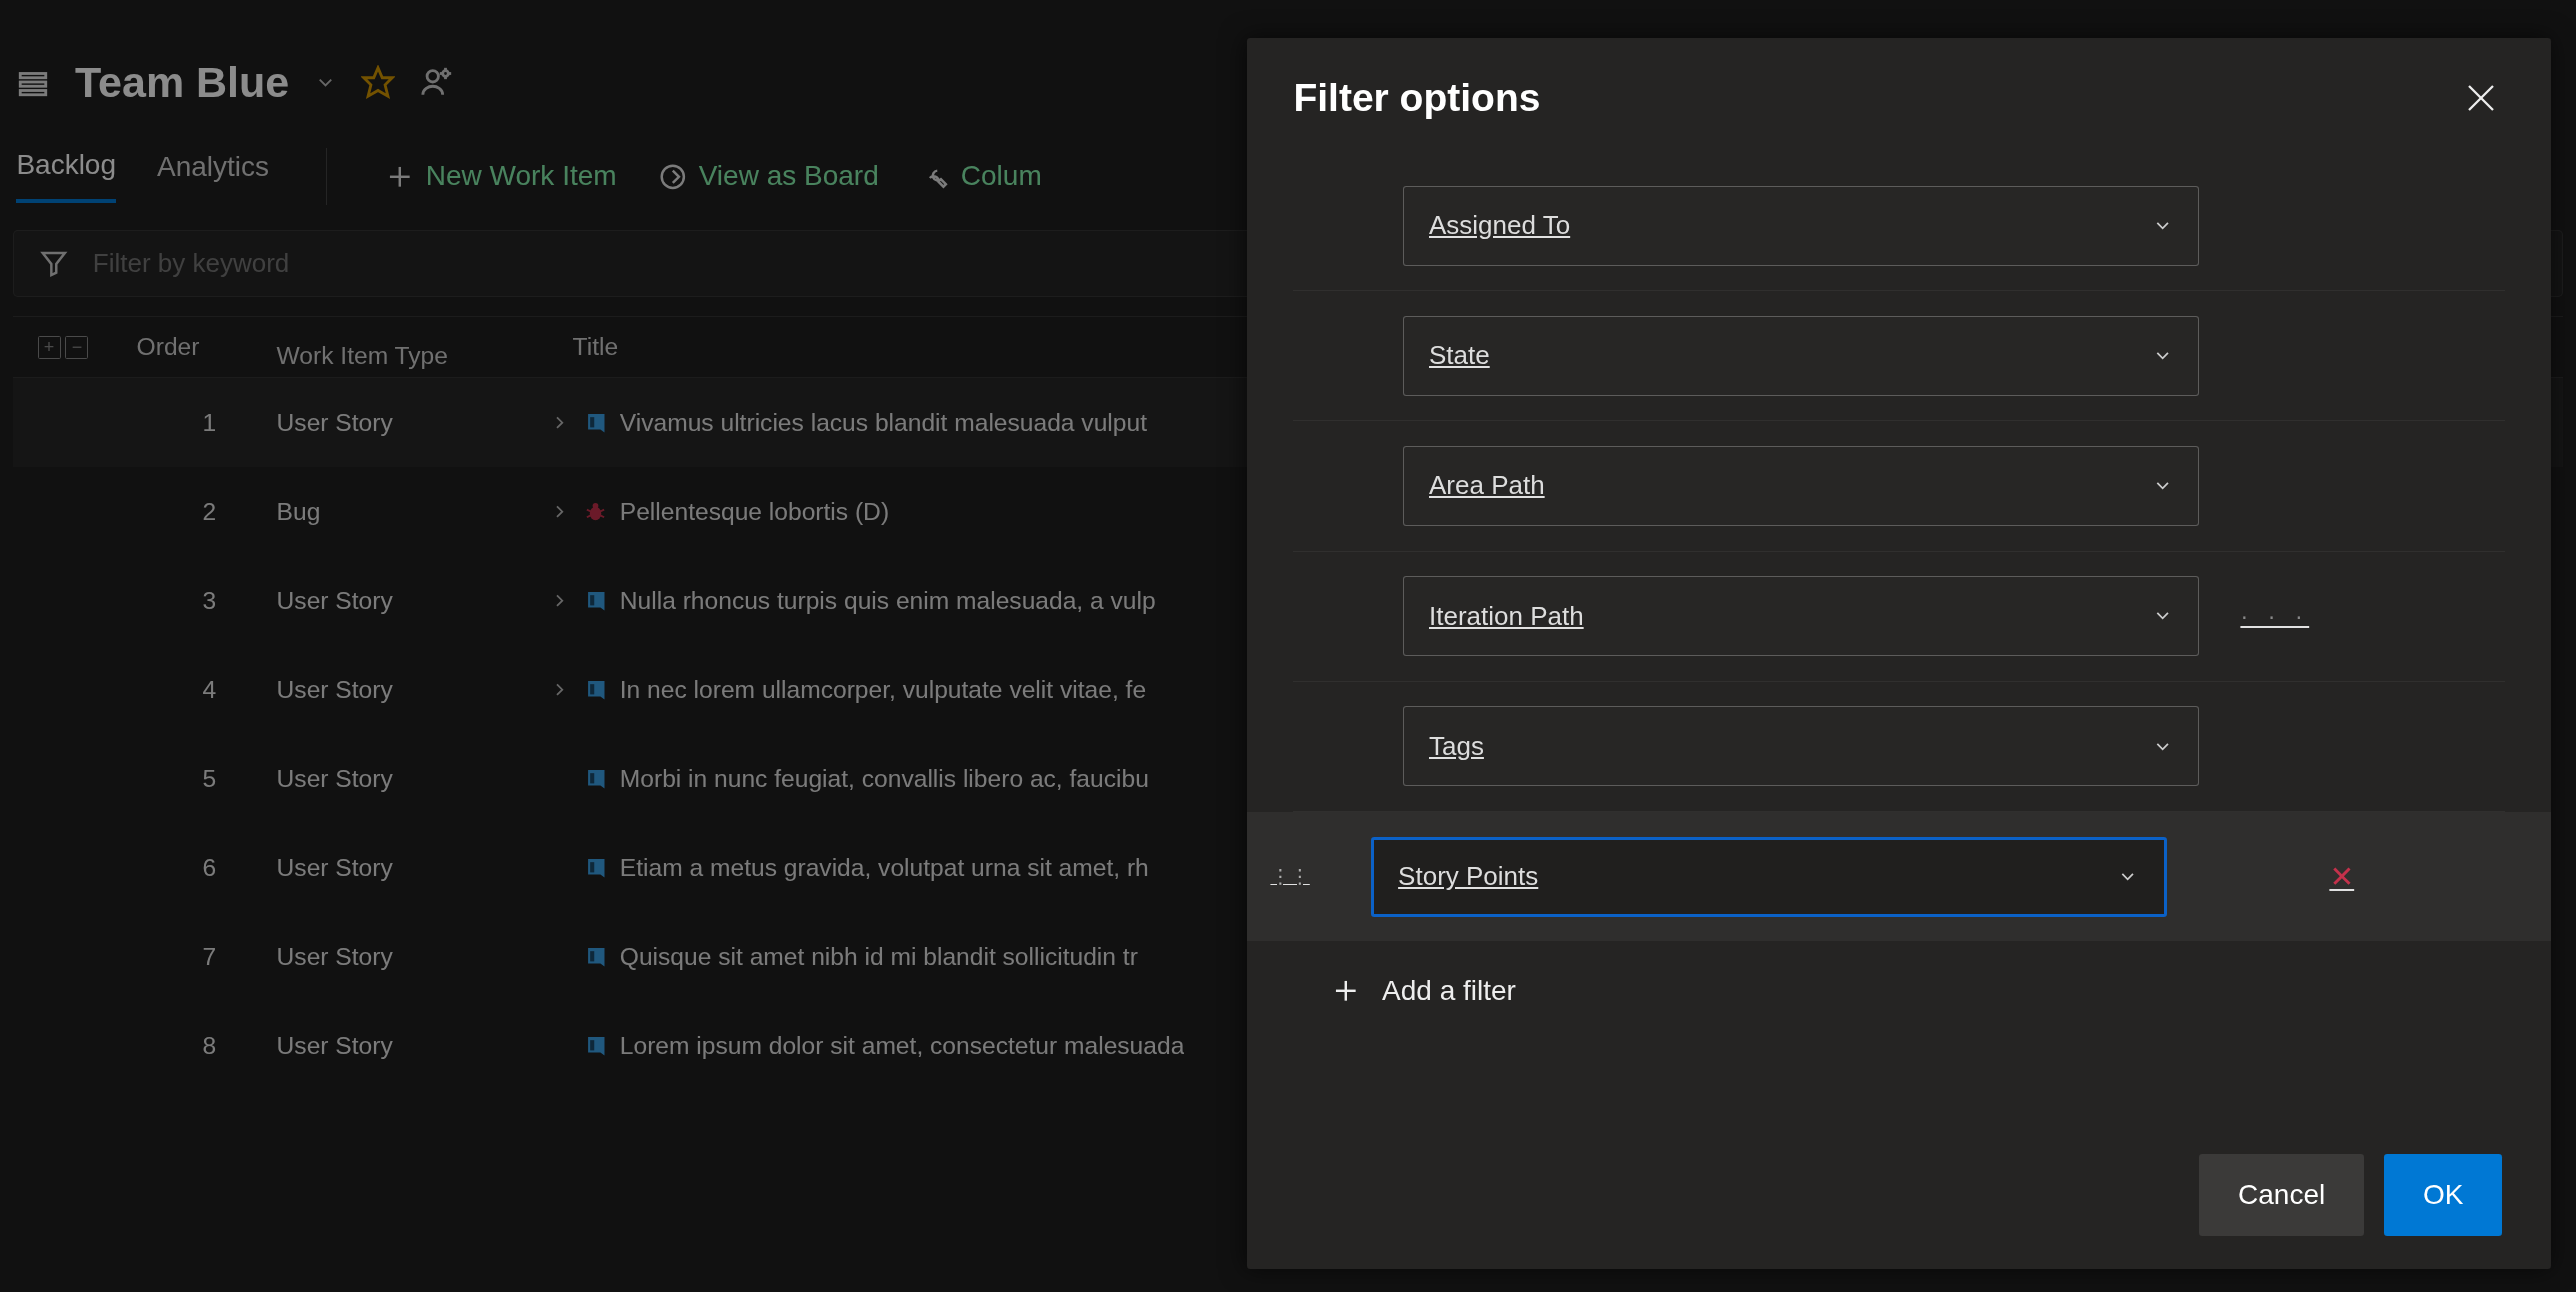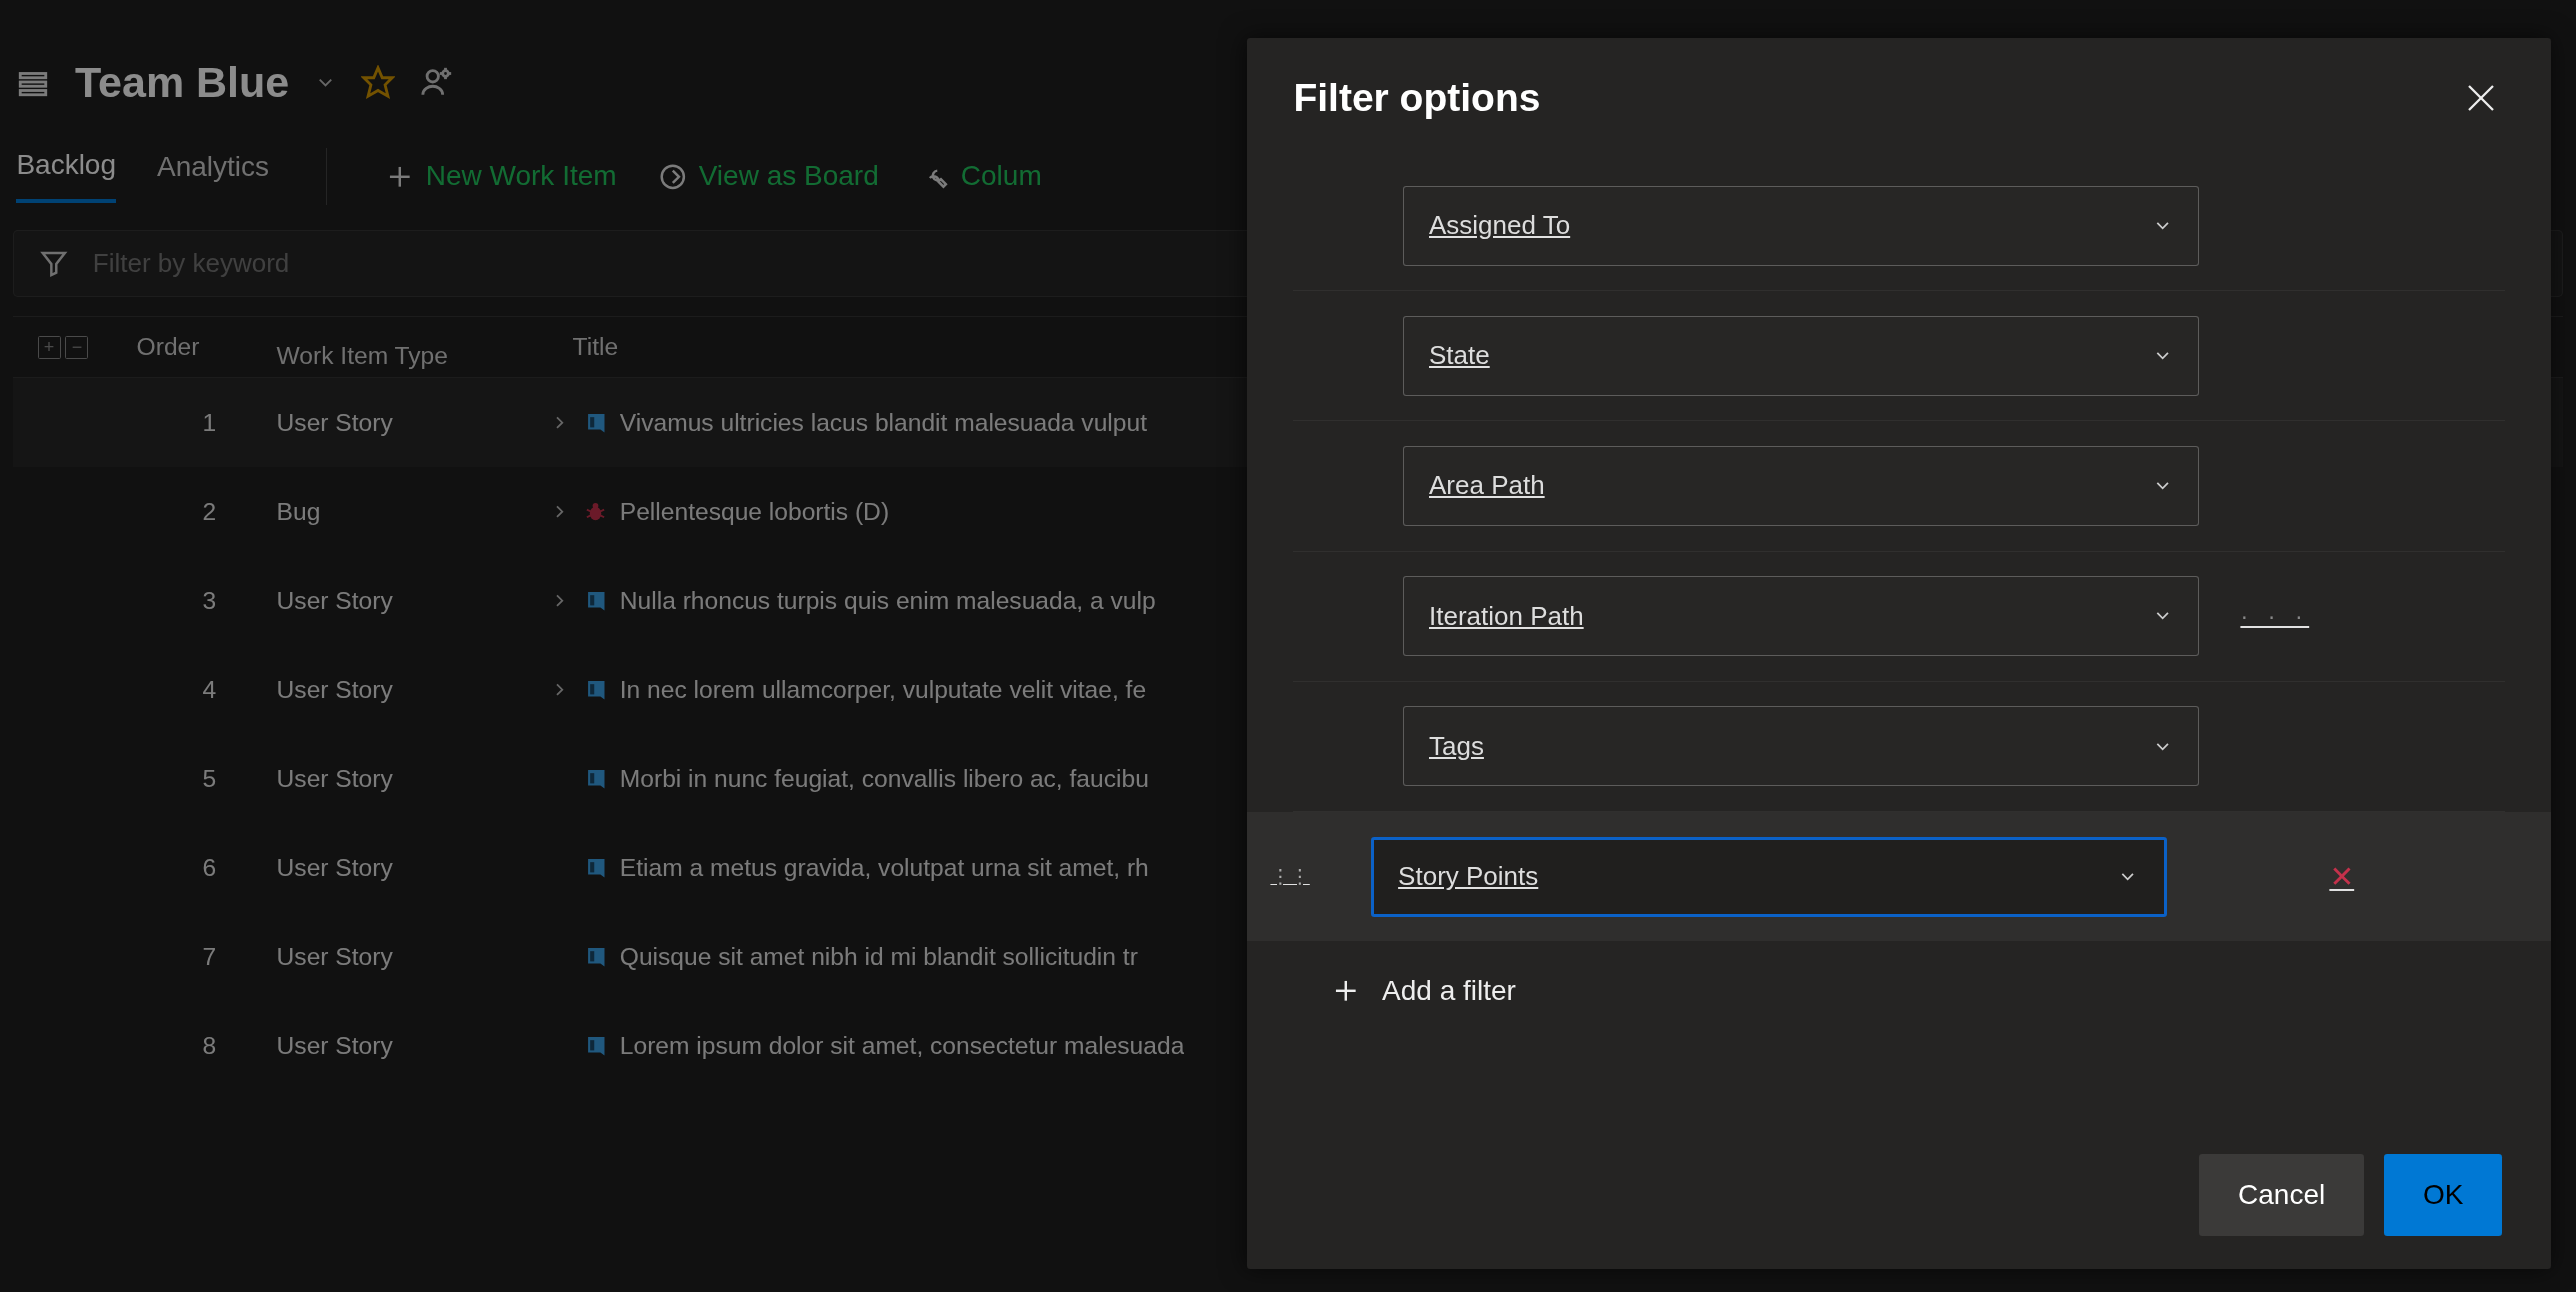--- a/index.html
+++ b/index.html
@@ -41,21 +41,21 @@
   .tab-row {
     display:flex;
     align-items:center;
     gap: 41px;
     padding: 16.4px 16.4px 0 16.4px;
     height: 74px;
   }
   .tab { font-size:28px; color:#ccc; padding-bottom:18px; }
   .tab.active { color:#fff; border-bottom:4.1px solid #0078d4; font-weight:500;}
   .tab-divider { width:0.8px; height:57px; background:#444; margin:0 16.4px; }
-  .tab-action { display:flex; align-items:center; gap:11.5px; font-size:28px; color:#22c55e; }
+  .tab-action { display:flex; align-items:center; gap:11.5px; font-size:28px; color:#86efac; }
   .tab-action .ico { width:29.6px; height:29.6px; display:flex; align-items:center; justify-content:center; }
   .filter-bar {
     margin: 24.6px 13px 19.7px 13px;
     background: rgba(255,255,255,0.03);
     border:0.8px solid rgba(255,255,255,0.08);
     border-radius:4.9px;
     height:67px;
     display:flex;
     align-items:center;
     padding: 0 24.6px;
@@ -179,21 +179,21 @@
   .add-filter .plus { width:33px; height:33px; display:flex; align-items:center; justify-content:center; }
   .panel-footer {
     display:flex; justify-content:flex-end; gap:19.7px;
     padding: 21.3px 49px 33px 49px;
   }
   .btn {
     height:82px; padding:0 39px; border:none; border-radius:3.3px;
     font-size:28px; cursor:pointer; font-family:inherit;
   }
   .btn-secondary { background:#3b3a39; color:#fff; }
-  .btn-primary { background:#0078d4; color:#000000; }
+  .btn-primary { background:#0078d4; color:#ffffff; }
 </style>
 </head>
 <body>
 
 <div class="main-page">
   <div class="header">
     <span class="backlog-icon">
       <svg viewBox="0 0 24 24" fill="none" stroke="#e1e1e1" stroke-width="2">
         <rect x="3" y="6" width="18" height="3"></rect>
           <rect x="3" y="12" width="18" height="3"></rect>

